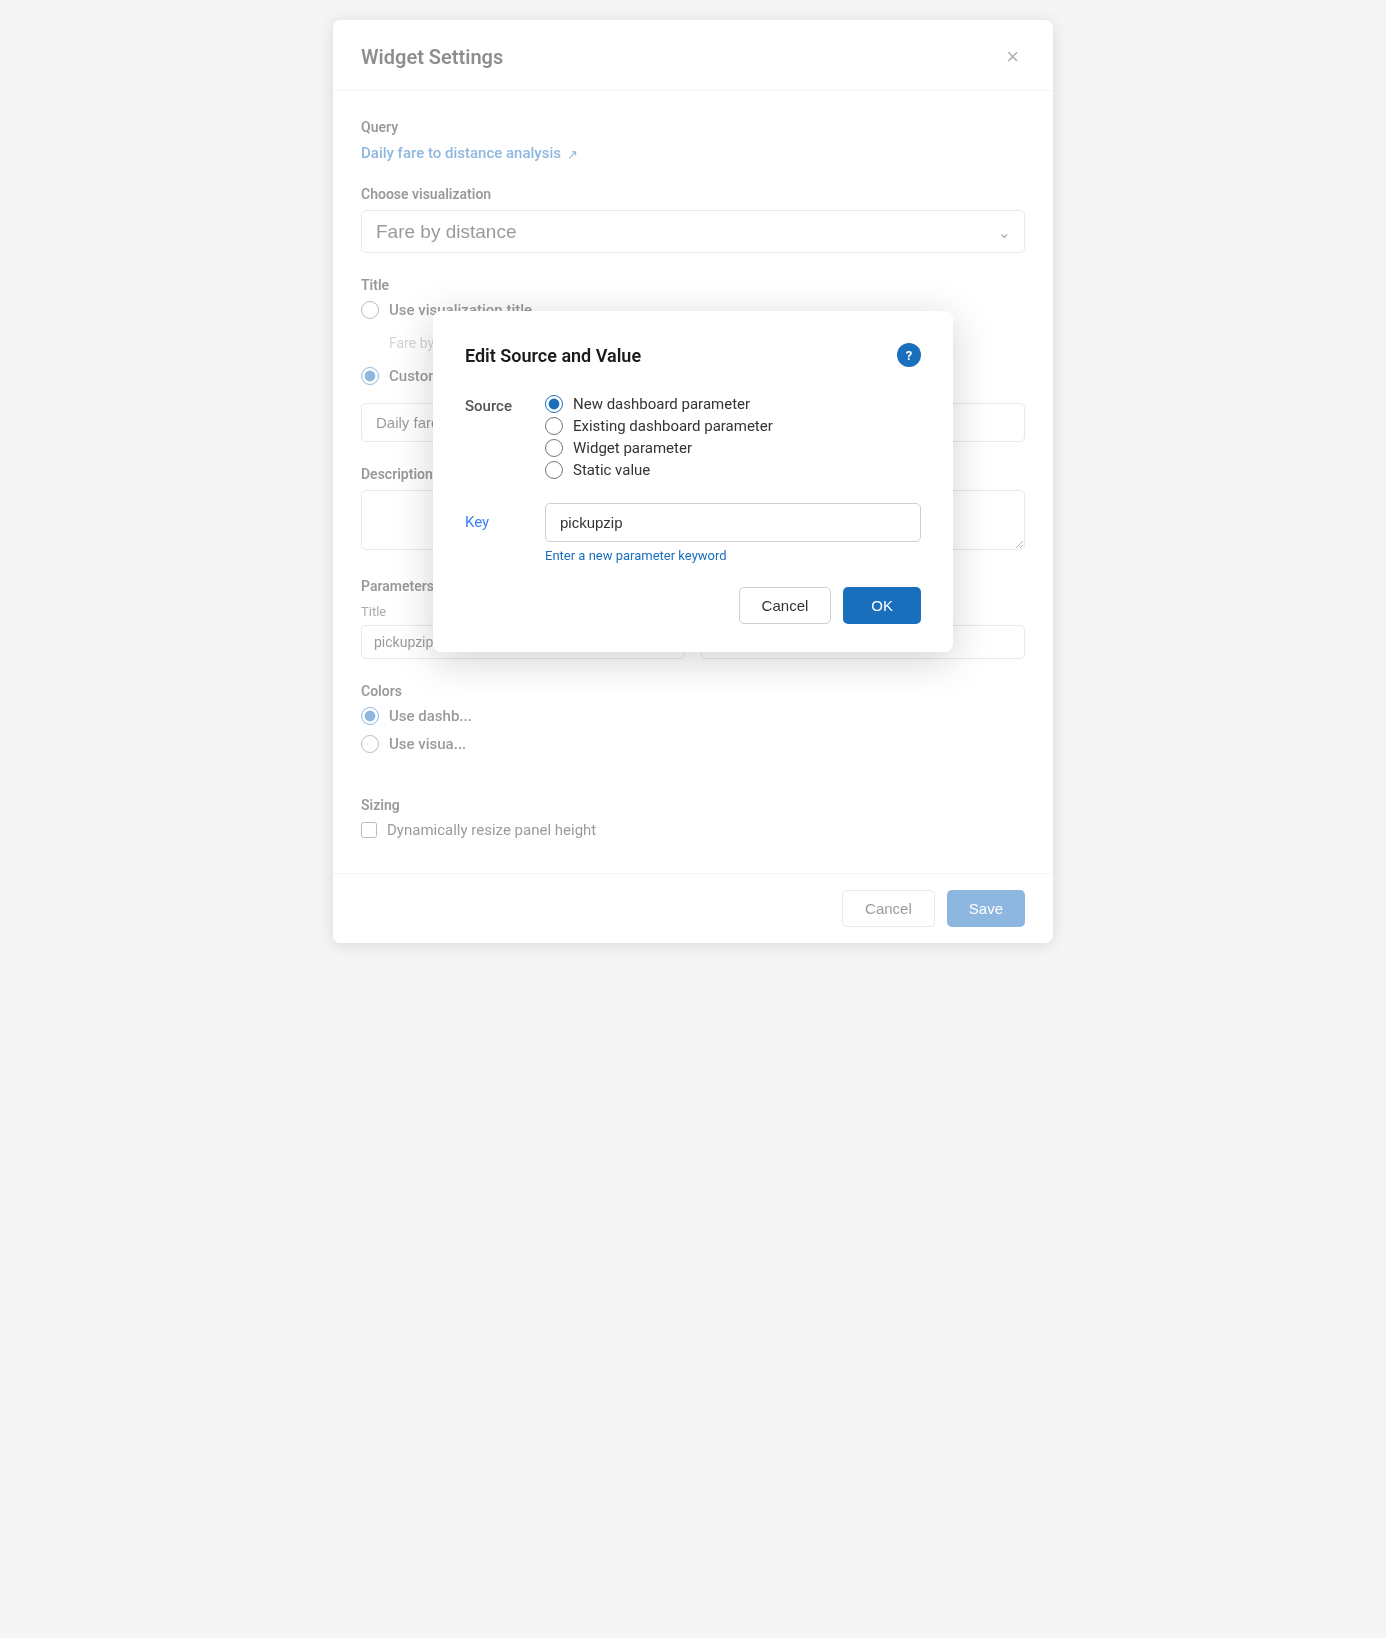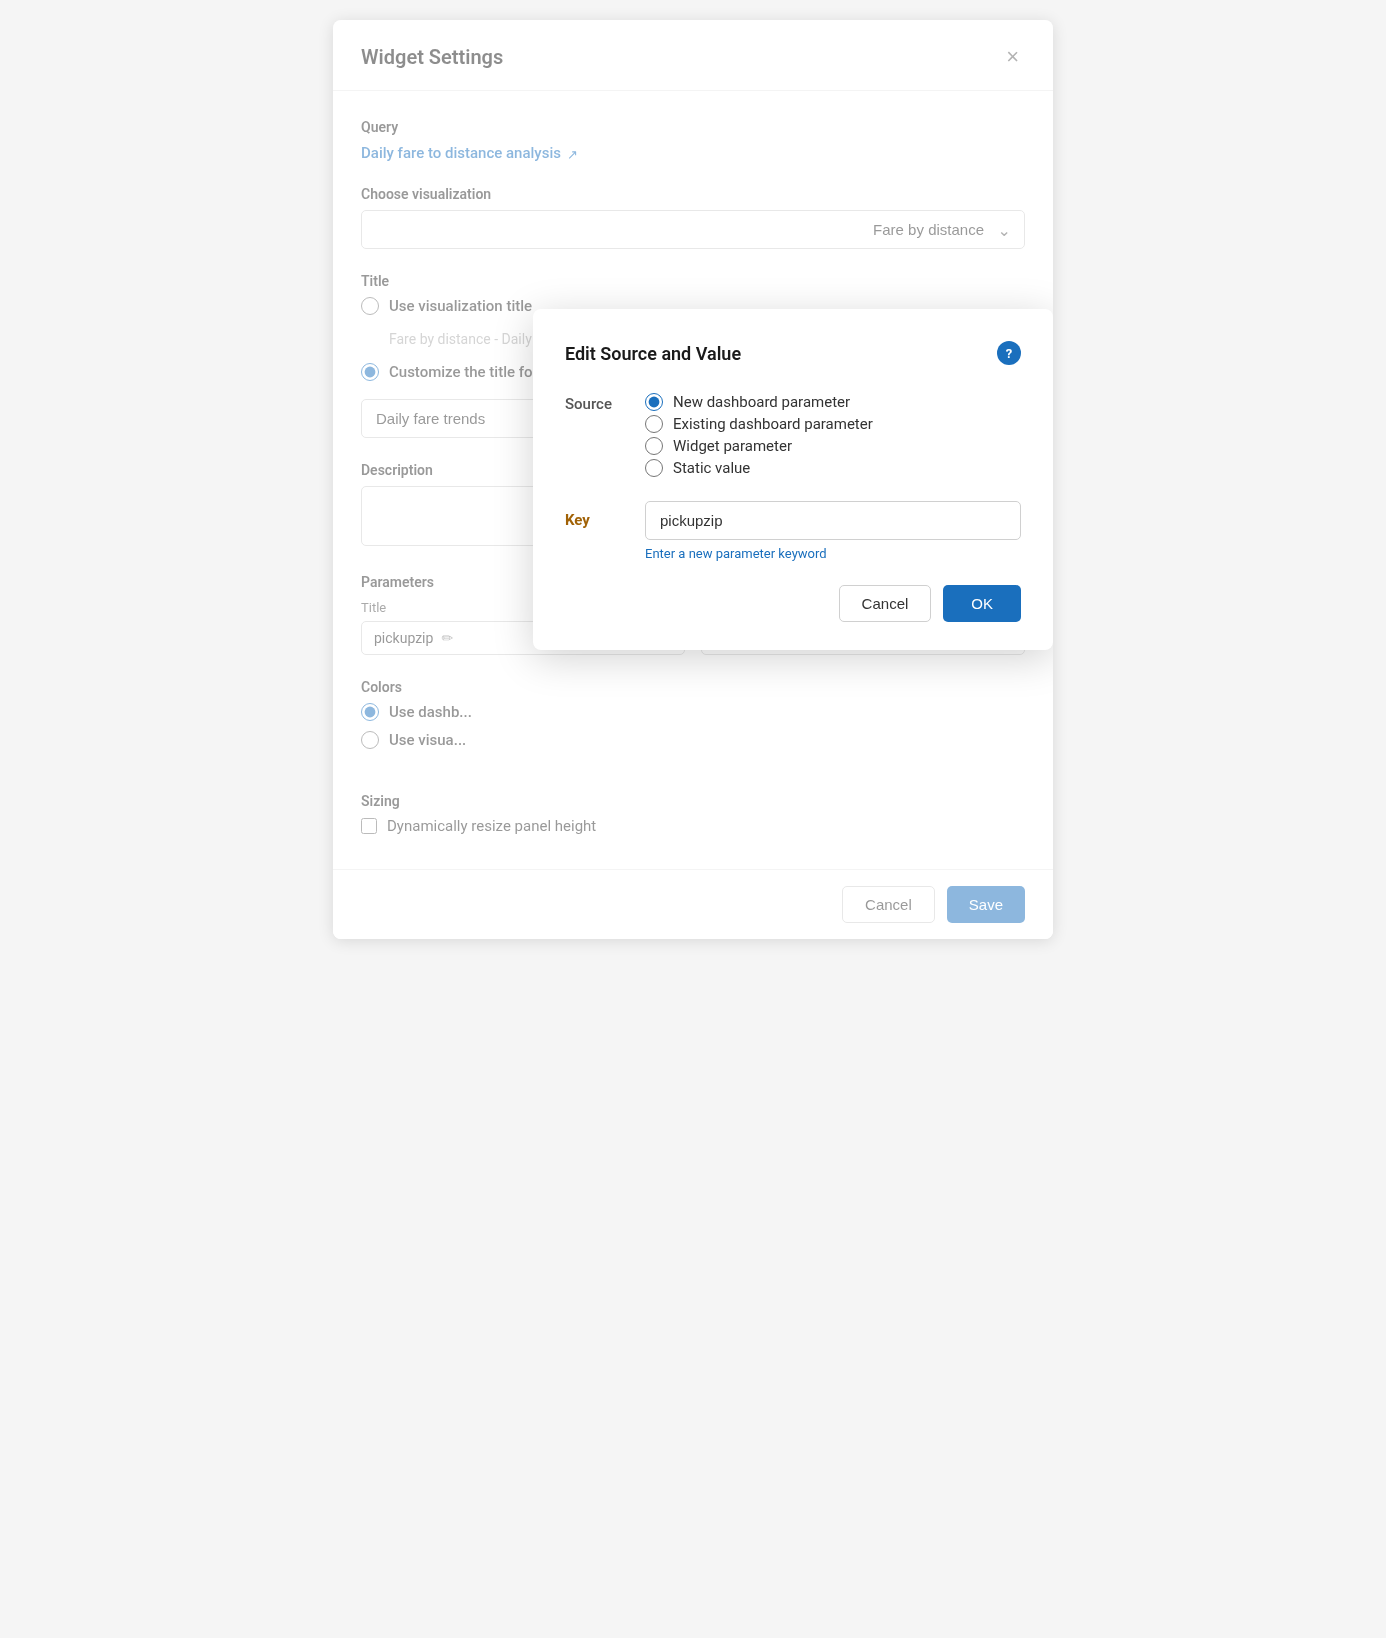--- a/index.html
+++ b/index.html
@@ -70,26 +70,25 @@
     }
     .select-wrapper {
       position: relative;
       width: 100%;
     }
     .select-field {
       width: 100%;
       border: 1px solid #d0d0d0;
       border-radius: 5px;
       padding: 10px 40px 10px 14px;
-      font-size: 15px;
+      font-size: 19px;
       color: #333;
       background: #fff;
       appearance: none;
       cursor: pointer;
-      text-align: right;
     }
     .select-chevron {
       position: absolute;
       right: 14px;
       top: 50%;
       transform: translateY(-50%);
       color: #666;
       pointer-events: none;
       font-size: 16px;
     }
@@ -228,21 +227,21 @@
       font-weight: 500;
     }
 
     
     .modal-overlay {
       position: absolute;
       top: 0; left: 0; right: 0; bottom: 0;
       background: rgba(255,255,255,0.5);
       display: flex;
       align-items: center;
-      justify-content: flex-end;
+      justify-content: center;
       z-index: 100;
     }
     .modal-dialog {
       background: #fff;
       border-radius: 8px;
       box-shadow: 0 8px 40px rgba(0,0,0,0.18);
       width: 520px;
       padding: 32px 32px 28px 32px;
       position: relative;
     }
@@ -305,22 +304,22 @@
       color: #333;
     }
     .modal-key-row {
       display: flex;
       align-items: flex-start;
       gap: 24px;
       margin-bottom: 8px;
     }
     .modal-key-label {
       font-size: 15px;
-      color: #a16207;
-      font-weight: 700;
+      color: #3b82f6;
+      font-weight: 400;
       min-width: 56px;
       padding-top: 10px;
     }
     .modal-key-input-wrap {
       flex: 1;
     }
     .modal-key-input {
       width: 100%;
       border: 1px solid #d0d0d0;
       border-radius: 5px;

